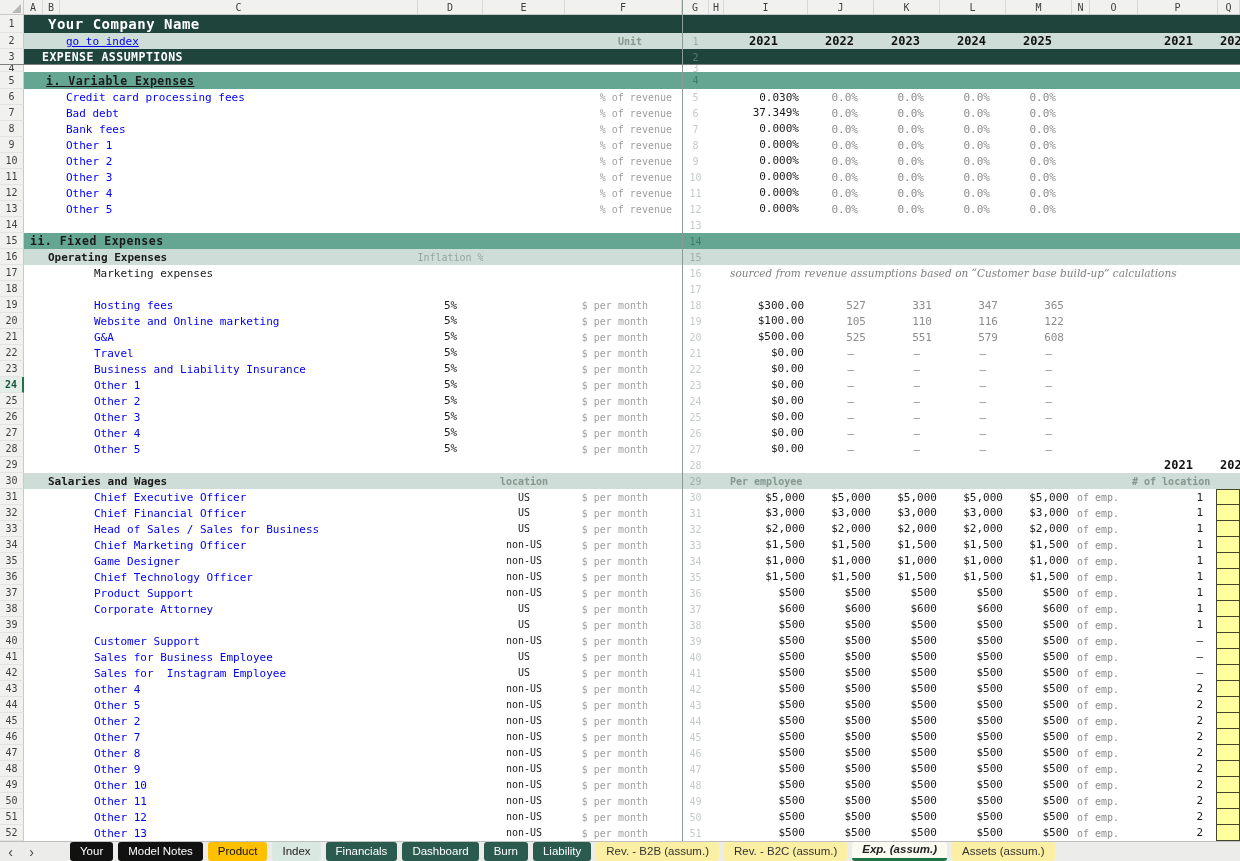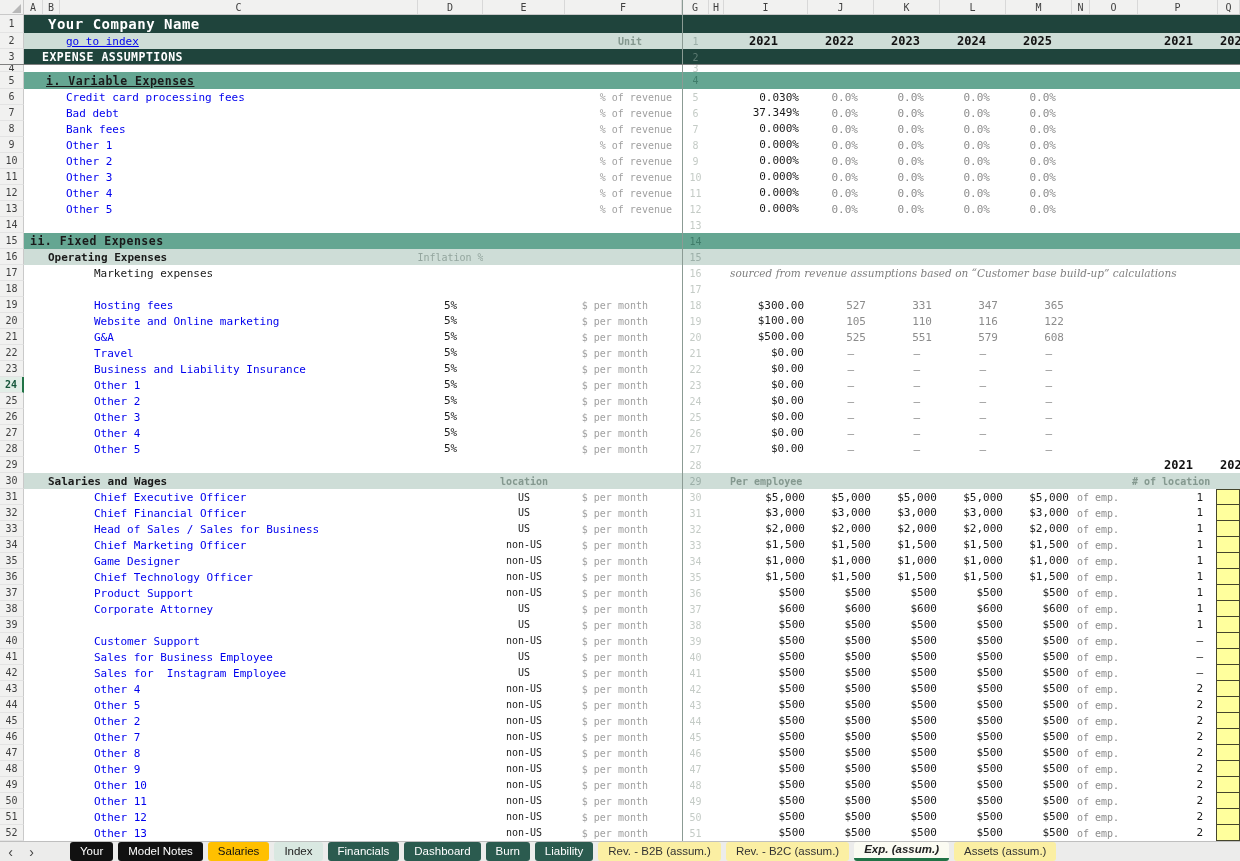--- a/index.html
+++ b/index.html
@@ -700,21 +700,21 @@
       </div>
     <div class="freeze-v"></div>
     <div class="freeze-h"></div>
   </div>
   <div id="tabbar">
     <span class="navbtn" id="navprev">‹</span>
     <span class="navbtn" id="navnext">›</span>
     <div id="tabs">
         <div class="tab tab-black">Your</div>
         <div class="tab tab-black">Model Notes</div>
-        <div class="tab tab-orange">Salaries</div>
+        <div class="tab tab-orange">Product</div>
         <div class="tab tab-lightgreen">Index</div>
         <div class="tab tab-green">Financials</div>
         <div class="tab tab-green">Dashboard</div>
         <div class="tab tab-green">Burn</div>
         <div class="tab tab-green">Liability</div>
         <div class="tab tab-yellow">Rev. - B2B (assum.)</div>
         <div class="tab tab-yellow">Rev. - B2C (assum.)</div>
         <div class="tab tab-active">Exp. (assum.)</div>
         <div class="tab tab-yellow">Assets (assum.)</div>
       </div>

